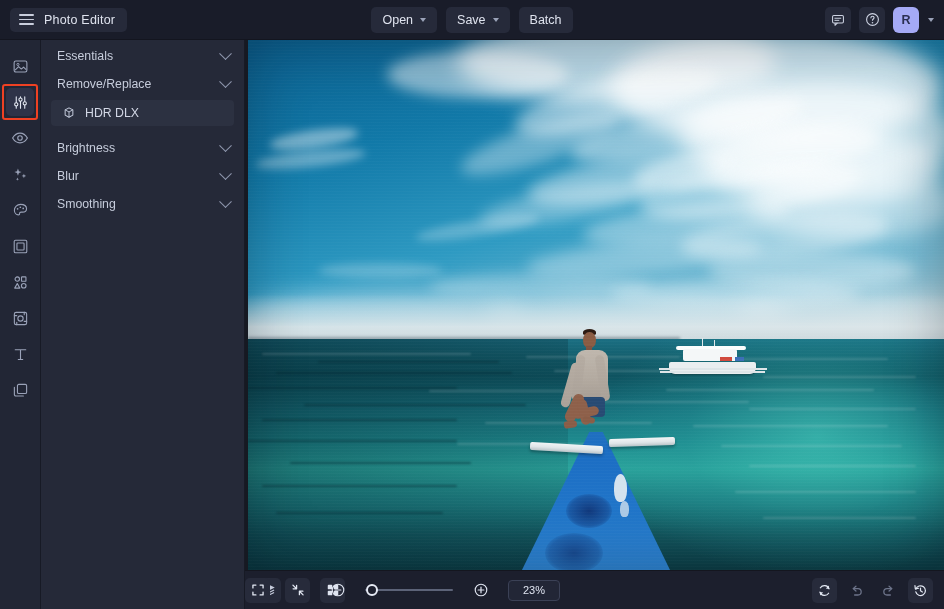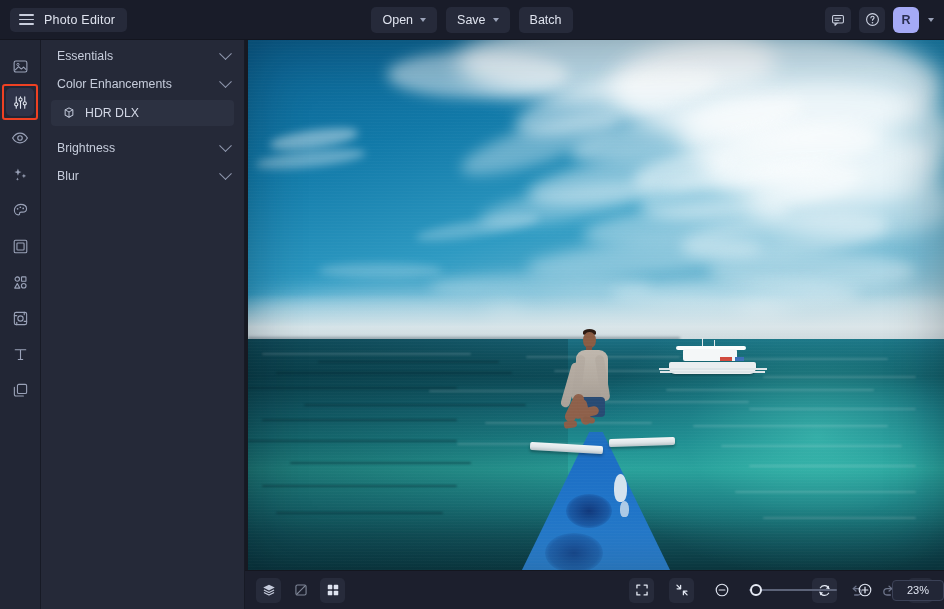--- a/index.html
+++ b/index.html
@@ -332,22 +332,22 @@
   .bottombar {
     height: 39px; min-height: 39px;
     background: #1c1f2d;
     display: flex; align-items: center;
     padding: 0 11px;
     border-top: 1px solid #14161f;
     position: relative;
   }
   .bb-left { display: flex; align-items: center; gap: 7px; }
   .bb-center {
-    position: absolute; left: 12px; right: 0;
-    display: flex; justify-content: flex-end; align-items: center; gap: 15px;
+    position: absolute; left: 0; right: 0;
+    display: flex; justify-content: flex-start; align-items: center; gap: 15px;
     pointer-events: none;
   }
   .bb-center > * { pointer-events: auto; }
   .bb-right { margin-left: auto; display: flex; align-items: center; gap: 7px; }
   .bbtn {
     width: 25px; height: 25px; border-radius: 5px;
     background: #272b3b;
     display: flex; align-items: center; justify-content: center;
     cursor: pointer;
   }
@@ -508,25 +508,25 @@
     </div>
 
     <div class="panel">
 
 
       <div class="group-row">
         <span class="group-label">Essentials</span>
         <span class="caret"></span>
       </div>
 
-
       <div class="group-row">
-        <span class="group-label">Color Enhancements</span>
+        <span class="group-label">Remove/Replace</span>
         <span class="caret"></span>
       </div>
+
 
 
       <div class="sub-list">
 
 
 
         <div class="sub-row">
           <svg width="14" height="14" viewBox="0 0 16 16" fill="none">
             <path d="M3.6 4.4 L8 2.1 L12.4 4.4 V10.4 L8 12.8 L3.6 10.4 Z" stroke="#c3cadb" stroke-width="1.15" stroke-linejoin="round" fill="none"></path>
             <path d="M3.6 4.4 L8 6.8 L12.4 4.4 M8 6.8 V12.8" stroke="#c3cadb" stroke-width="1.05" fill="none"></path>
@@ -536,20 +536,24 @@
 
       </div>
 
       <div class="panel-tail">
         <div class="group-row">
           <span class="group-label">Brightness</span>
           <span class="caret"></span>
         </div>
         <div class="group-row">
           <span class="group-label">Blur</span>
+          <span class="caret"></span>
+        </div>
+        <div class="group-row">
+          <span class="group-label">Smoothing</span>
           <span class="caret"></span>
         </div>
       </div>
     </div>
 
     <div class="canvas-wrap">
       <div class="canvas">
         <div class="photo">
 
           <div class="sky"></div>

